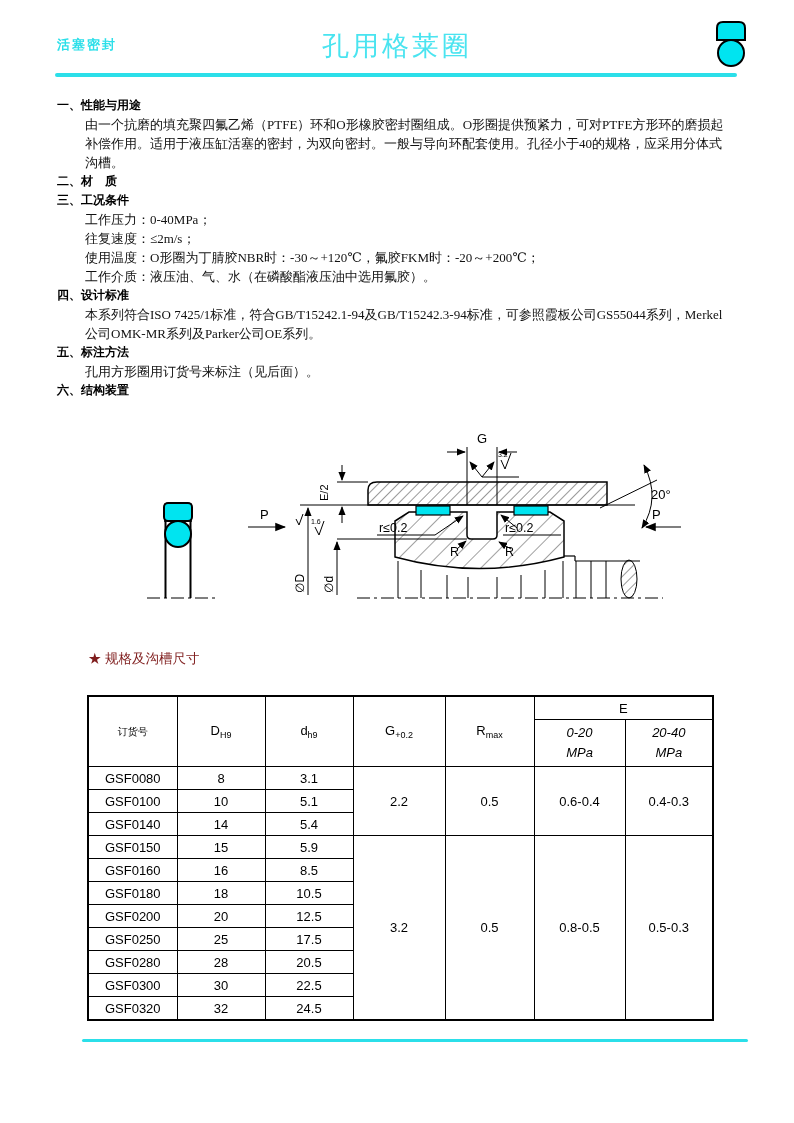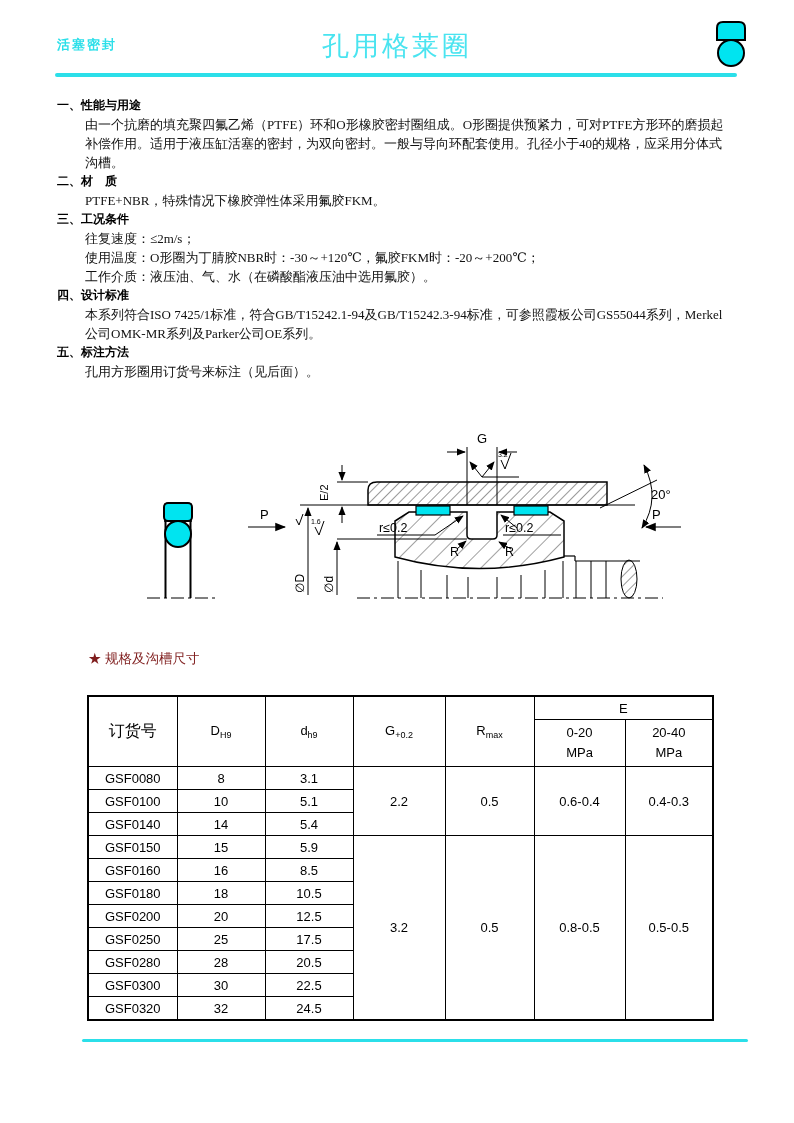--- a/index.html
+++ b/index.html
@@ -22,24 +22,24 @@
   .sec-b{padding-left:28px;}
   
   .diagram{position:absolute;left:95px;top:420px;}
   
   .tbl-caption{position:absolute;left:88px;top:650px;font-size:13.5px;color:#7f1d1d;}
   table.spec{position:absolute;left:87px;top:695px;border-collapse:collapse;
     font-family:"Liberation Sans",sans-serif;font-size:13px;color:#000;
     border:2px solid #000;table-layout:fixed;}
   table.spec th,table.spec td{border:1px solid #000;text-align:center;vertical-align:middle;
     padding:0;font-weight:normal;overflow:hidden;}
-  table.spec .hrow2 th{height:46px;}
+  table.spec .hrow2 th{height:46px;font-style:italic;}
   table.spec .hrowE th{height:22px;}
   table.spec td{height:22px;}
-  th.order-h{font-size:16px;}
+  th.order-h{font-size:10px;}
   sub.dim{font-size:9px;vertical-align:-3px;text-align:center;}
   .mpa{display:block;line-height:20px;}
 </style>
 </head>
 <body>
 
 <div class="page">
 
   <div class="category">活塞密封</div>
   <div class="doc-title">孔用格莱圈</div>
@@ -47,33 +47,34 @@
     <path d="M13,24 L13,12 Q13,6 19,6 L35,6 Q41,6 41,12 L41,24 Z" fill="#00e4f0" stroke="#000" stroke-width="2"></path>
     <circle cx="27" cy="37" r="13" fill="#00e4f0" stroke="#000" stroke-width="2"></circle>
   </svg>
   <div class="rule-top"></div>
 
   <div class="content">
     <div class="sec-h"><span>一、</span><span>性能与用途</span></div>
     <div class="sec-b">由一个抗磨的填充聚四氟乙烯（PTFE）环和O形橡胶密封圈组成。O形圈提供预紧力，可对PTFE方形环的磨损起补偿作用。适用于液压缸活塞的密封，为双向密封。一般与导向环配套使用。孔径小于40的规格，应采用分体式沟槽。</div>
 
     <div class="sec-h"><span>二、</span><span>材　质</span></div>
-    <div class="sec-b">PTFE+NBR，特殊情况下橡胶弹性体采用氟胶FKM。</div>
 
     <div class="sec-h"><span>三、</span><span>工况条件</span></div>
+    <div class="sec-b">工作压力：0-40MPa；</div>
     <div class="sec-b">往复速度：≤2m/s；</div>
     <div class="sec-b">使用温度：O形圈为丁腈胶NBR时：-30～+120℃，氟胶FKM时：-20～+200℃；</div>
     <div class="sec-b">工作介质：液压油、气、水（在磷酸酯液压油中选用氟胶）。</div>
 
     <div class="sec-h"><span>四、</span><span>设计标准</span></div>
     <div class="sec-b">本系列符合ISO 7425/1标准，符合GB/T15242.1-94及GB/T15242.3-94标准，可参照霞板公司GS55044系列，Merkel公司OMK-MR系列及Parker公司OE系列。</div>
 
     <div class="sec-h"><span>五、</span><span>标注方法</span></div>
     <div class="sec-b">孔用方形圈用订货号来标注（见后面）。</div>
 
+    <div class="sec-h"><span>六、</span><span>结构装置</span></div>
   </div>
 
   <svg class="diagram" width="680" height="218" viewBox="0 0 680 218" font-family="Liberation Sans, sans-serif">
     <defs>
       <pattern id="hatchA" width="7" height="7" patternTransform="rotate(45)" patternUnits="userSpaceOnUse">
         <line x1="0" y1="0" x2="0" y2="7" stroke="#333" stroke-width="1"></line>
       </pattern>
       <pattern id="hatchB" width="13" height="13" patternTransform="rotate(45)" patternUnits="userSpaceOnUse">
         <line x1="0" y1="0" x2="0" y2="13" stroke="#444" stroke-width="1"></line>
       </pattern>
@@ -231,21 +232,21 @@
         <td>14</td>
         <td>5.4</td>
       </tr>
       <tr>
         <td>GSF0150</td>
         <td>15</td>
         <td>5.9</td>
         <td rowspan="8">3.2</td>
         <td rowspan="8">0.5</td>
         <td rowspan="8">0.8-0.5</td>
-        <td rowspan="8">0.5-0.5</td>
+        <td rowspan="8">0.5-0.3</td>
       </tr>
       <tr>
         <td>GSF0160</td>
         <td>16</td>
         <td>8.5</td>
       </tr>
       <tr>
         <td>GSF0180</td>
         <td>18</td>
         <td>10.5</td>

